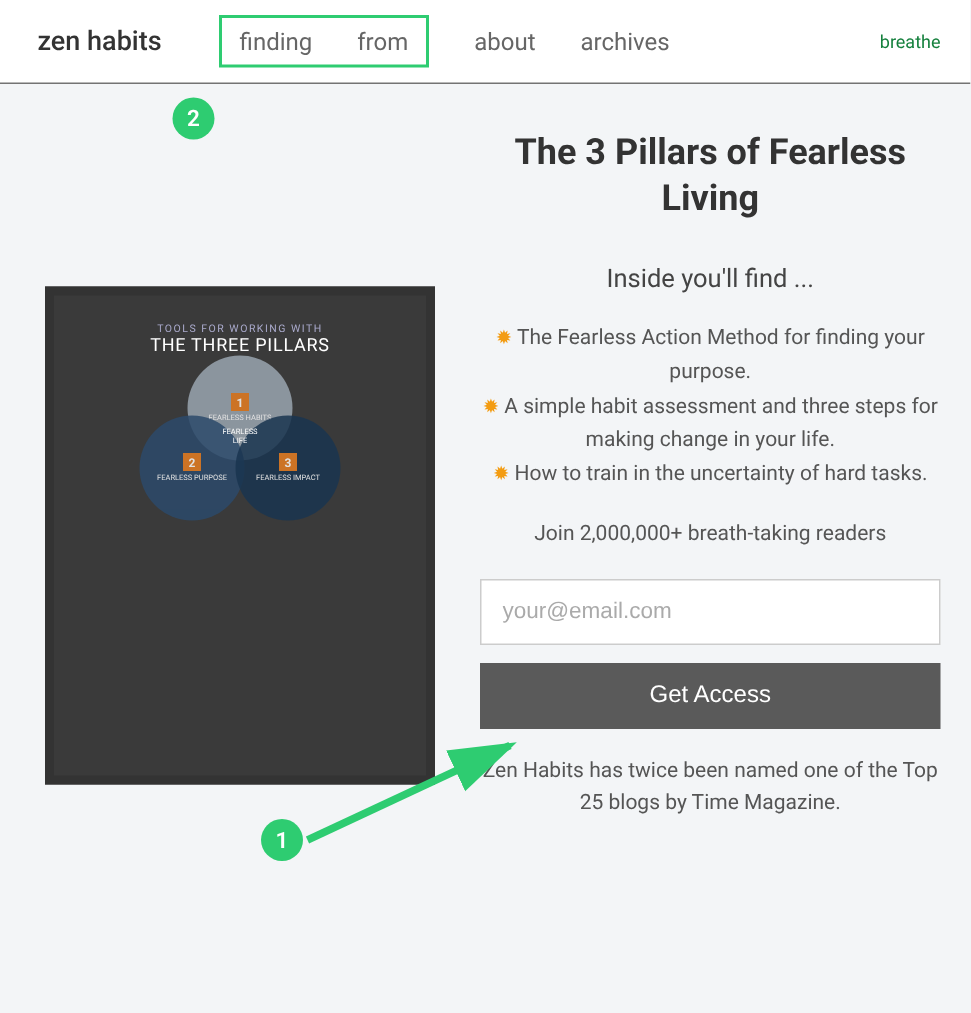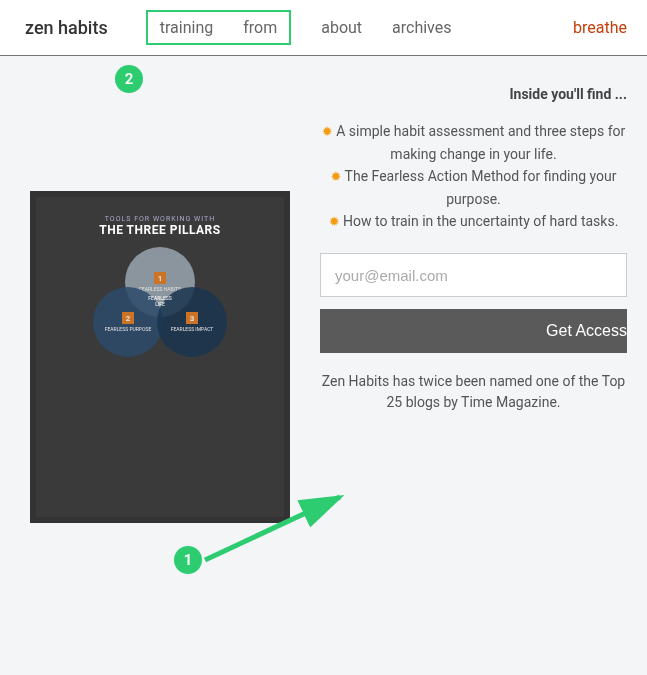--- a/index.html
+++ b/index.html
@@ -37,22 +37,22 @@
     border: 2px solid #2ecc71;
     padding: 6px 12px;
     margin-left: -12px;
   }
   .nav-item {
     font-size: 16px;
     color: #666;
     cursor: pointer;
   }
   .nav-right {
-    font-size: 16px;
-    color: #c2410c;
+    font-size: 12px;
+    color: #15803d;
     cursor: pointer;
   }
   .main {
     display: flex;
     padding: 30px 20px 20px 30px;
     gap: 30px;
   }
   .left {
     flex: 0 0 260px;
     padding-top: 105px;
@@ -73,23 +73,22 @@
     align-items: center;
     border: 6px solid #333;
   }
   .frame-sub {
     font-size: 7px;
     color: #aac;
     letter-spacing: 1px;
   }
   .frame-title {
     font-size: 12px;
-    font-weight: 700;
-    color: #fff;
-    margin-bottom: 10px;
+    font-weight: 400;
+    color: #fff;
     letter-spacing: 0.5px;
   }
   .venn {
     position: relative;
     width: 150px;
     height: 110px;
   }
   .circ {
     position: absolute;
     width: 70px;
@@ -141,25 +140,24 @@
     margin-bottom: 20px;
   }
   .headline {
     font-size: 24px;
     font-weight: 700;
     color: #333;
     line-height: 1.3;
     margin-bottom: 28px;
   }
   .inside {
-    font-size: 14px;
-    font-weight: 700;
+    font-size: 17px;
+    font-weight: 400;
     color: #444;
     margin-bottom: 18px;
-    text-align: right;
   }
   .bullets {
     font-size: 14px;
     color: #555;
     line-height: 1.6;
     margin-bottom: 20px;
   }
   .burst {
     color: #f39c12;
     font-size: 13px;
@@ -182,21 +180,20 @@
   .email-input::placeholder { color: #aaa; }
   .get-access {
     width: 100%;
     height: 44px;
     background: #5a5a5a;
     color: #fff;
     border: none;
     font-size: 16px;
     cursor: pointer;
     margin-bottom: 18px;
-    text-align: right;
   }
   .footnote {
     font-size: 14px;
     color: #555;
     line-height: 1.5;
   }
   .badge {
     position: absolute;
     width: 28px;
     height: 28px;
@@ -222,21 +219,21 @@
     pointer-events: none;
   }
 </style>
 </head>
 <body>
 
 <div class="header">
   <div class="logo">zen habits</div>
   <div class="nav">
     <div class="nav-group">
-      <span class="nav-item">training</span>
+      <span class="nav-item">finding</span>
       <span class="nav-item">from</span>
     </div>
     <span class="nav-item">about</span>
     <span class="nav-item">archives</span>
   </div>
   <span class="nav-right">breathe</span>
 </div>
 
 <div class="main">
   <div class="left">
@@ -257,26 +254,28 @@
             <div class="num">3</div>
             <div>FEARLESS IMPACT</div>
           </div>
           <div class="center-lbl">FEARLESS LIFE</div>
         </div>
       </div>
     </div>
   </div>
 
   <div class="right">
+    <div class="headline">The 3 Pillars of Fearless Living</div>
     <div class="inside">Inside you'll find ...</div>
     <div class="bullets">
+      <div><span class="burst">✹</span> <span>The Fearless Action Method for finding your purpose.</span></div>
       <div><span class="burst">✹</span> <span>A simple habit assessment and three steps for making change in your life.</span></div>
-      <div><span class="burst">✹</span> <span>The Fearless Action Method for finding your purpose.</span></div>
       <div><span class="burst">✹</span> <span>How to train in the uncertainty of hard tasks.</span></div>
     </div>
+    <div class="join">Join 2,000,000+ breath-taking readers</div>
     <input class="email-input" type="email" placeholder="your@email.com" style="">
     <button class="get-access">Get Access</button>
     <div class="footnote">Zen Habits has twice been named one of the Top 25 blogs by Time Magazine.</div>
   </div>
 </div>
 
 <div class="badge b2">2</div>
 <div class="badge b1">1</div>
 
 <svg class="arrow" viewBox="0 0 150 80">

